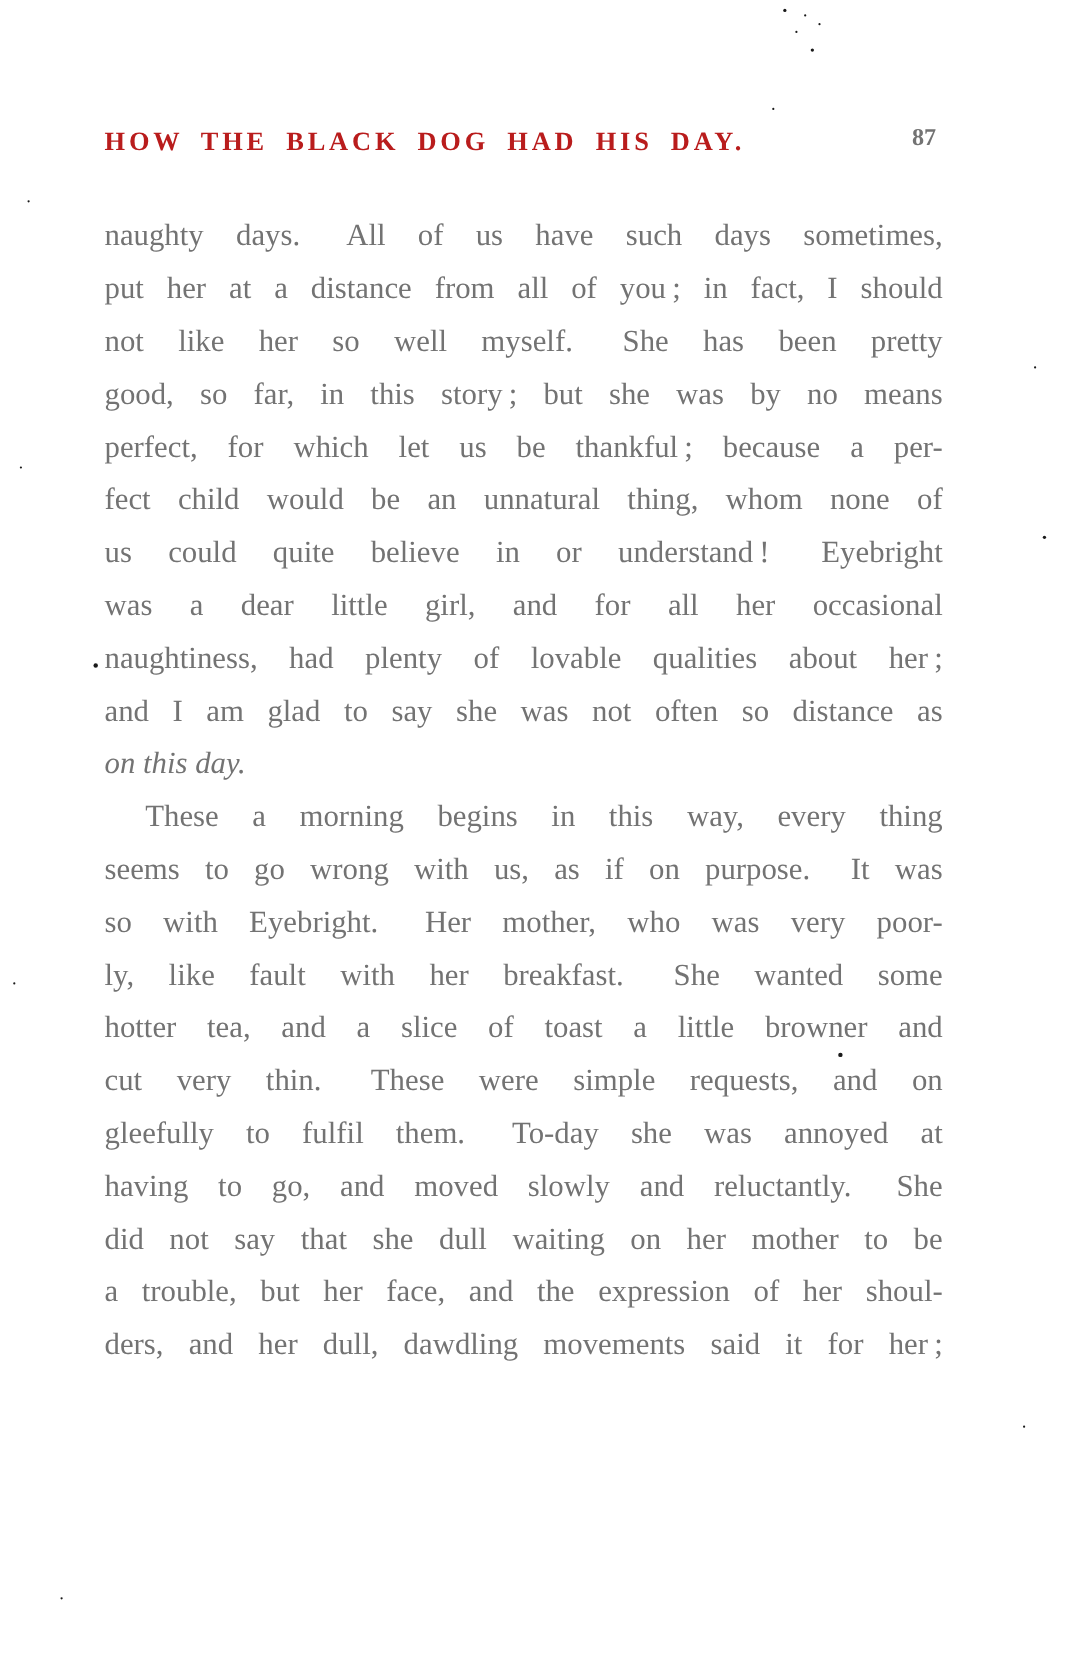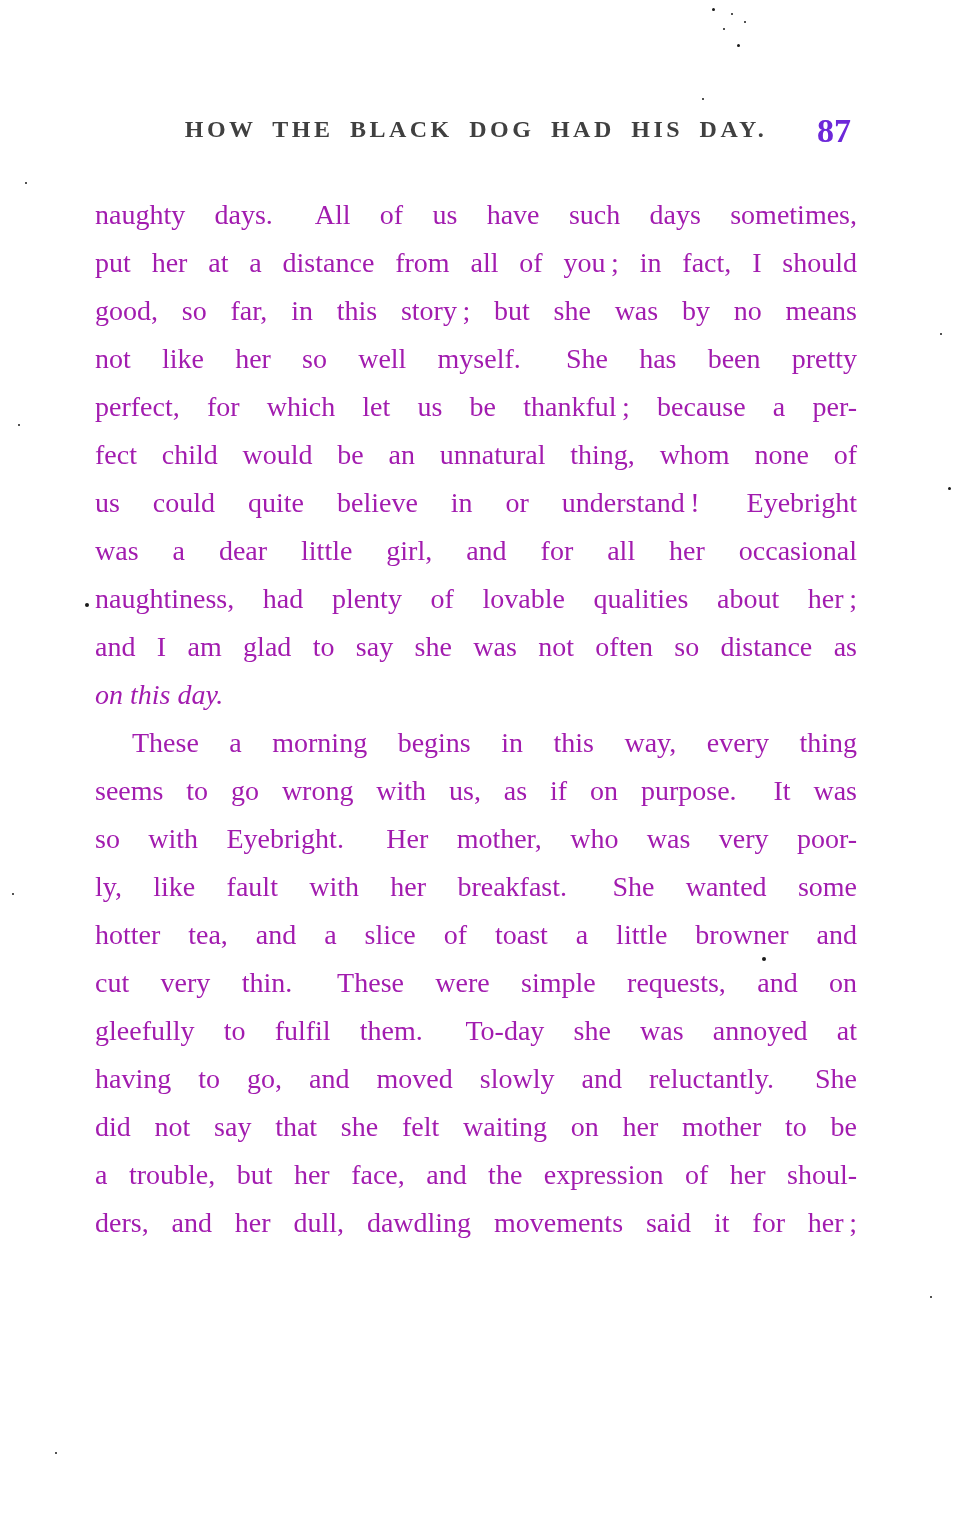--- a/index.html
+++ b/index.html
@@ -25,54 +25,54 @@
     position: absolute;
     top: 116px;
     left: 95px;
     width: 762px;
     height: 40px;
   }
   .running-title {
     position: absolute;
     left: 0;
     width: 100%;
-    text-align: center;
+    text-align: left;
     font-size: 24px;
     font-weight: bold;
     letter-spacing: 3.5px;
     word-spacing: 7px;
     white-space: nowrap;
-    color: #404040;
+    color: #b91c1c;
   }
   .page-number {
     position: absolute;
     right: 6px;
     top: -4px;
-    font-size: 34px;
+    font-size: 22px;
     font-weight: bold;
-    color: #6d28d9;
+    color: #737373;
   }
   .text-block {
     position: absolute;
     top: 191px;
     left: 95px;
     width: 762px;
   }
   .paragraph {
     margin: 0;
     padding: 0;
   }
   .line {
     font-size: 28px;
     line-height: 48px;
     height: 48px;
     text-align: justify;
     text-align-last: justify;
     white-space: nowrap;
-    color: #a21caf;
+    color: #737373;
   }
   .line.indent {
     padding-left: 37px;
   }
   .line.para-end {
     text-align: left;
     text-align-last: left;
     font-style: italic;
   }
   
@@ -90,41 +90,41 @@
   <div class="running-header">
     <div class="running-title">HOW THE BLACK DOG HAD HIS DAY.</div>
     <div class="page-number">87</div>
   </div>
 
   <div class="text-block">
 
     <div class="paragraph">
       <div class="line">naughty days.  All of us have such days sometimes,</div>
       <div class="line">put her at a distance from all of you ; in fact, I should</div>
+      <div class="line">not like her so well myself.  She has been pretty</div>
       <div class="line">good, so far, in this story ; but she was by no means</div>
-      <div class="line">not like her so well myself.  She has been pretty</div>
       <div class="line">perfect, for which let us be thankful ; because a per-</div>
       <div class="line">fect child would be an unnatural thing, whom none of</div>
       <div class="line">us could quite believe in or understand !  Eyebright</div>
       <div class="line">was a dear little girl, and for all her occasional</div>
       <div class="line">naughtiness, had plenty of lovable qualities about her ;</div>
       <div class="line">and I am glad to say she was not often so distance as</div>
       <div class="line para-end">on this day.</div>
     </div>
 
     <div class="paragraph">
       <div class="line indent">These a morning begins in this way, every thing</div>
       <div class="line">seems to go wrong with us, as if on purpose.  It was</div>
       <div class="line">so with Eyebright.  Her mother, who was very poor-</div>
       <div class="line">ly, like fault with her breakfast.  She wanted some</div>
       <div class="line">hotter tea, and a slice of toast a little browner and</div>
       <div class="line">cut very thin.  These were simple requests, and on</div>
       <div class="line">gleefully to fulfil them.  To-day she was annoyed at</div>
       <div class="line">having to go, and moved slowly and reluctantly.  She</div>
-      <div class="line">did not say that she felt waiting on her mother to be</div>
+      <div class="line">did not say that she dull waiting on her mother to be</div>
       <div class="line">a trouble, but her face, and the expression of her shoul-</div>
       <div class="line">ders, and her dull, dawdling movements said it for her ;</div>
     </div>
 
   </div>
 
   <span class="noise" style="left:712px; top:8px;  width:3px; height:3px;"></span>
   <span class="noise" style="left:731px; top:13px; width:2px; height:2px;"></span>
   <span class="noise" style="left:723px; top:28px; width:2px; height:2px;"></span>
   <span class="noise" style="left:744px; top:21px; width:2px; height:2px;"></span>

